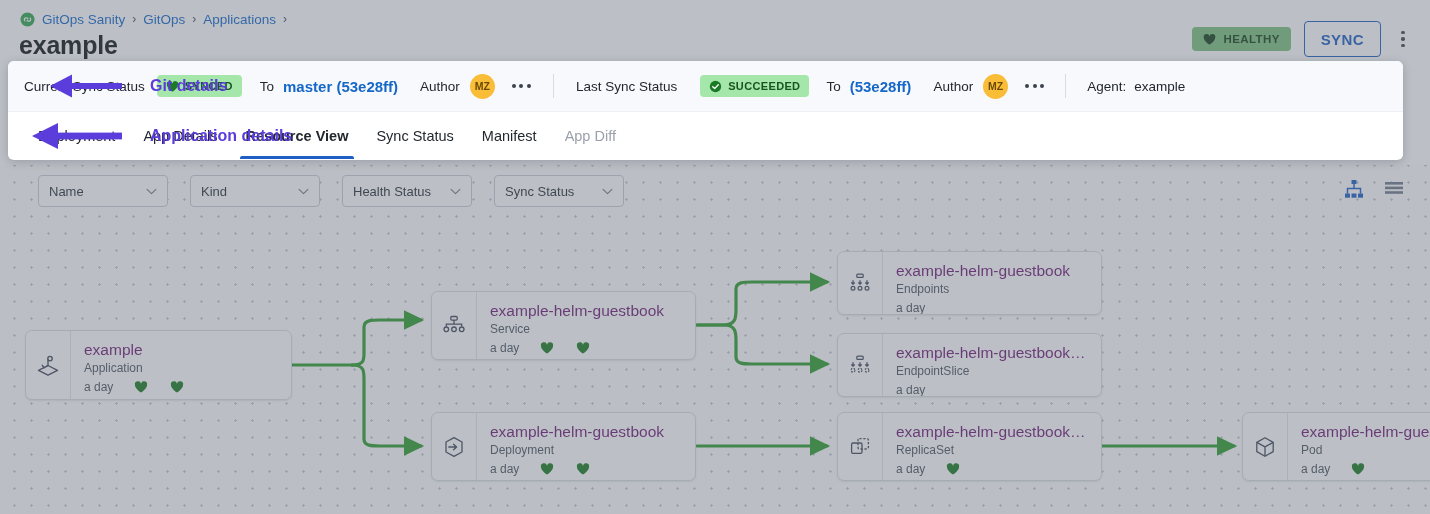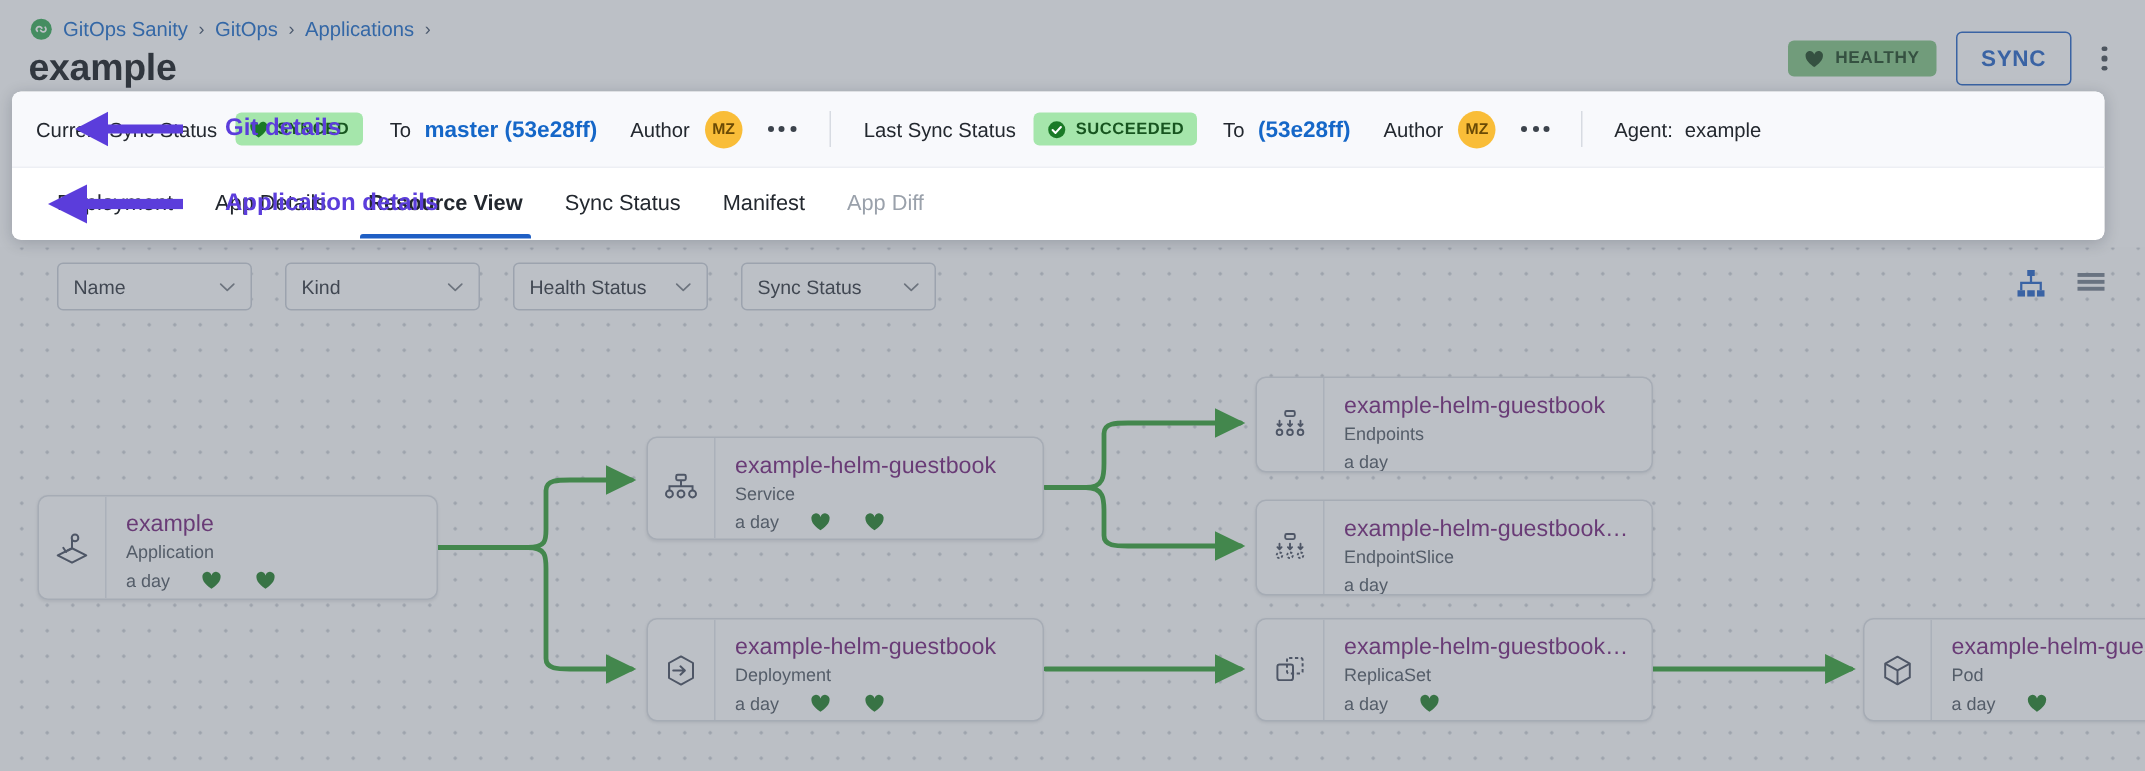--- a/index.html
+++ b/index.html
@@ -443,21 +443,21 @@
       <span class="lbl" style="margin-left:22px; margin-right:10px;">Author</span>
       <div class="avatar">MZ</div>
       <div class="dots" style="margin-left:17px;">
           <i></i>
           <i></i>
           <i></i>
         </div>
 
       <div class="vrule" style="margin-left:22px; margin-right:22px;"></div>
 
-      <span class="lbl" style="margin-right:12px;">Last Sync Status</span>
+      <span class="lbl" style="margin-right:23px;">Last Sync Status</span>
       <div class="pill">
         <span>
             <svg class="pi" viewBox="0 0 16 16">
               <circle cx="8" cy="8" r="7" fill="#1a7a26"></circle>
               <path d="M4.6 8.2 7 10.6l4.4-4.8" fill="none" stroke="#fff" stroke-width="1.7" stroke-linecap="round" stroke-linejoin="round"></path>
             </svg>
           </span>
         <span>SUCCEEDED</span>
       </div>
       <span class="lbl" style="margin-left:17px; margin-right:9px;">To</span>

